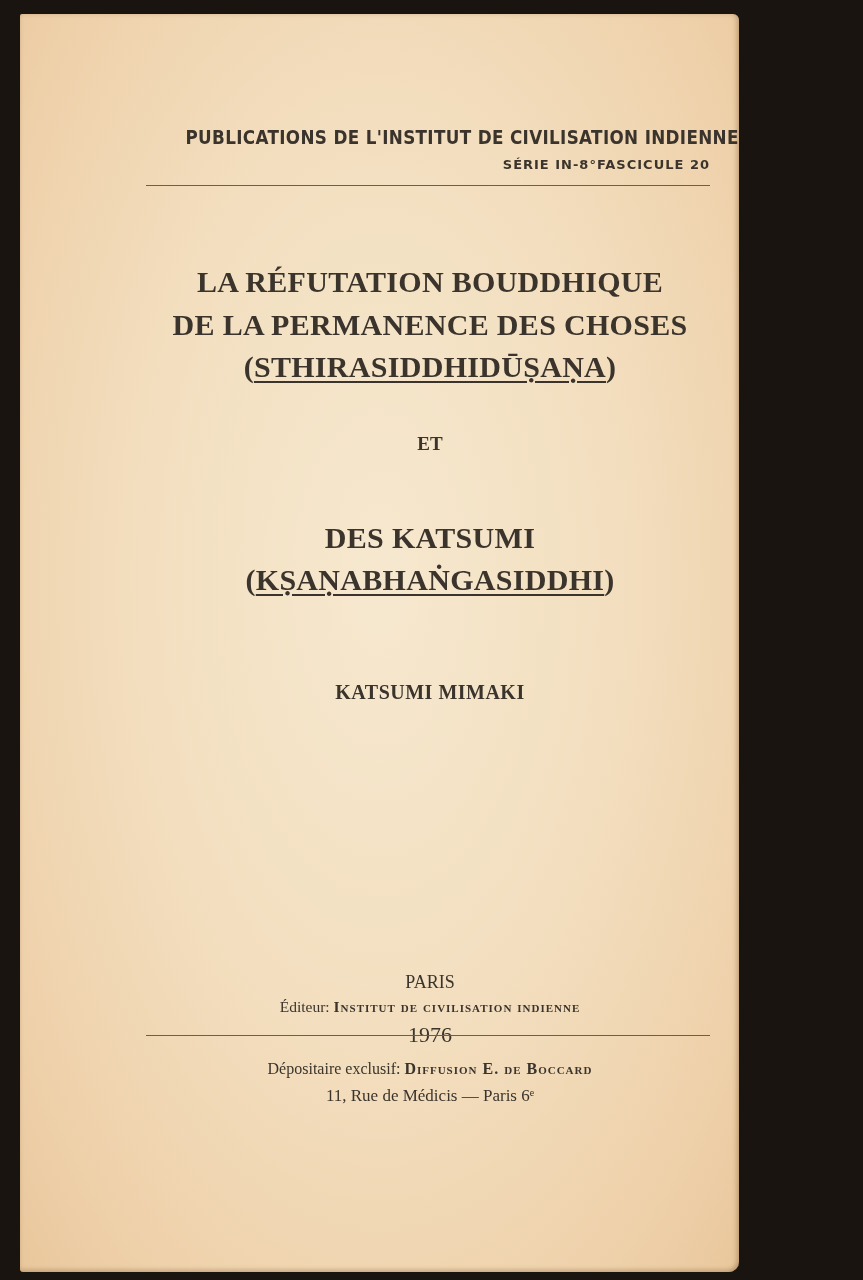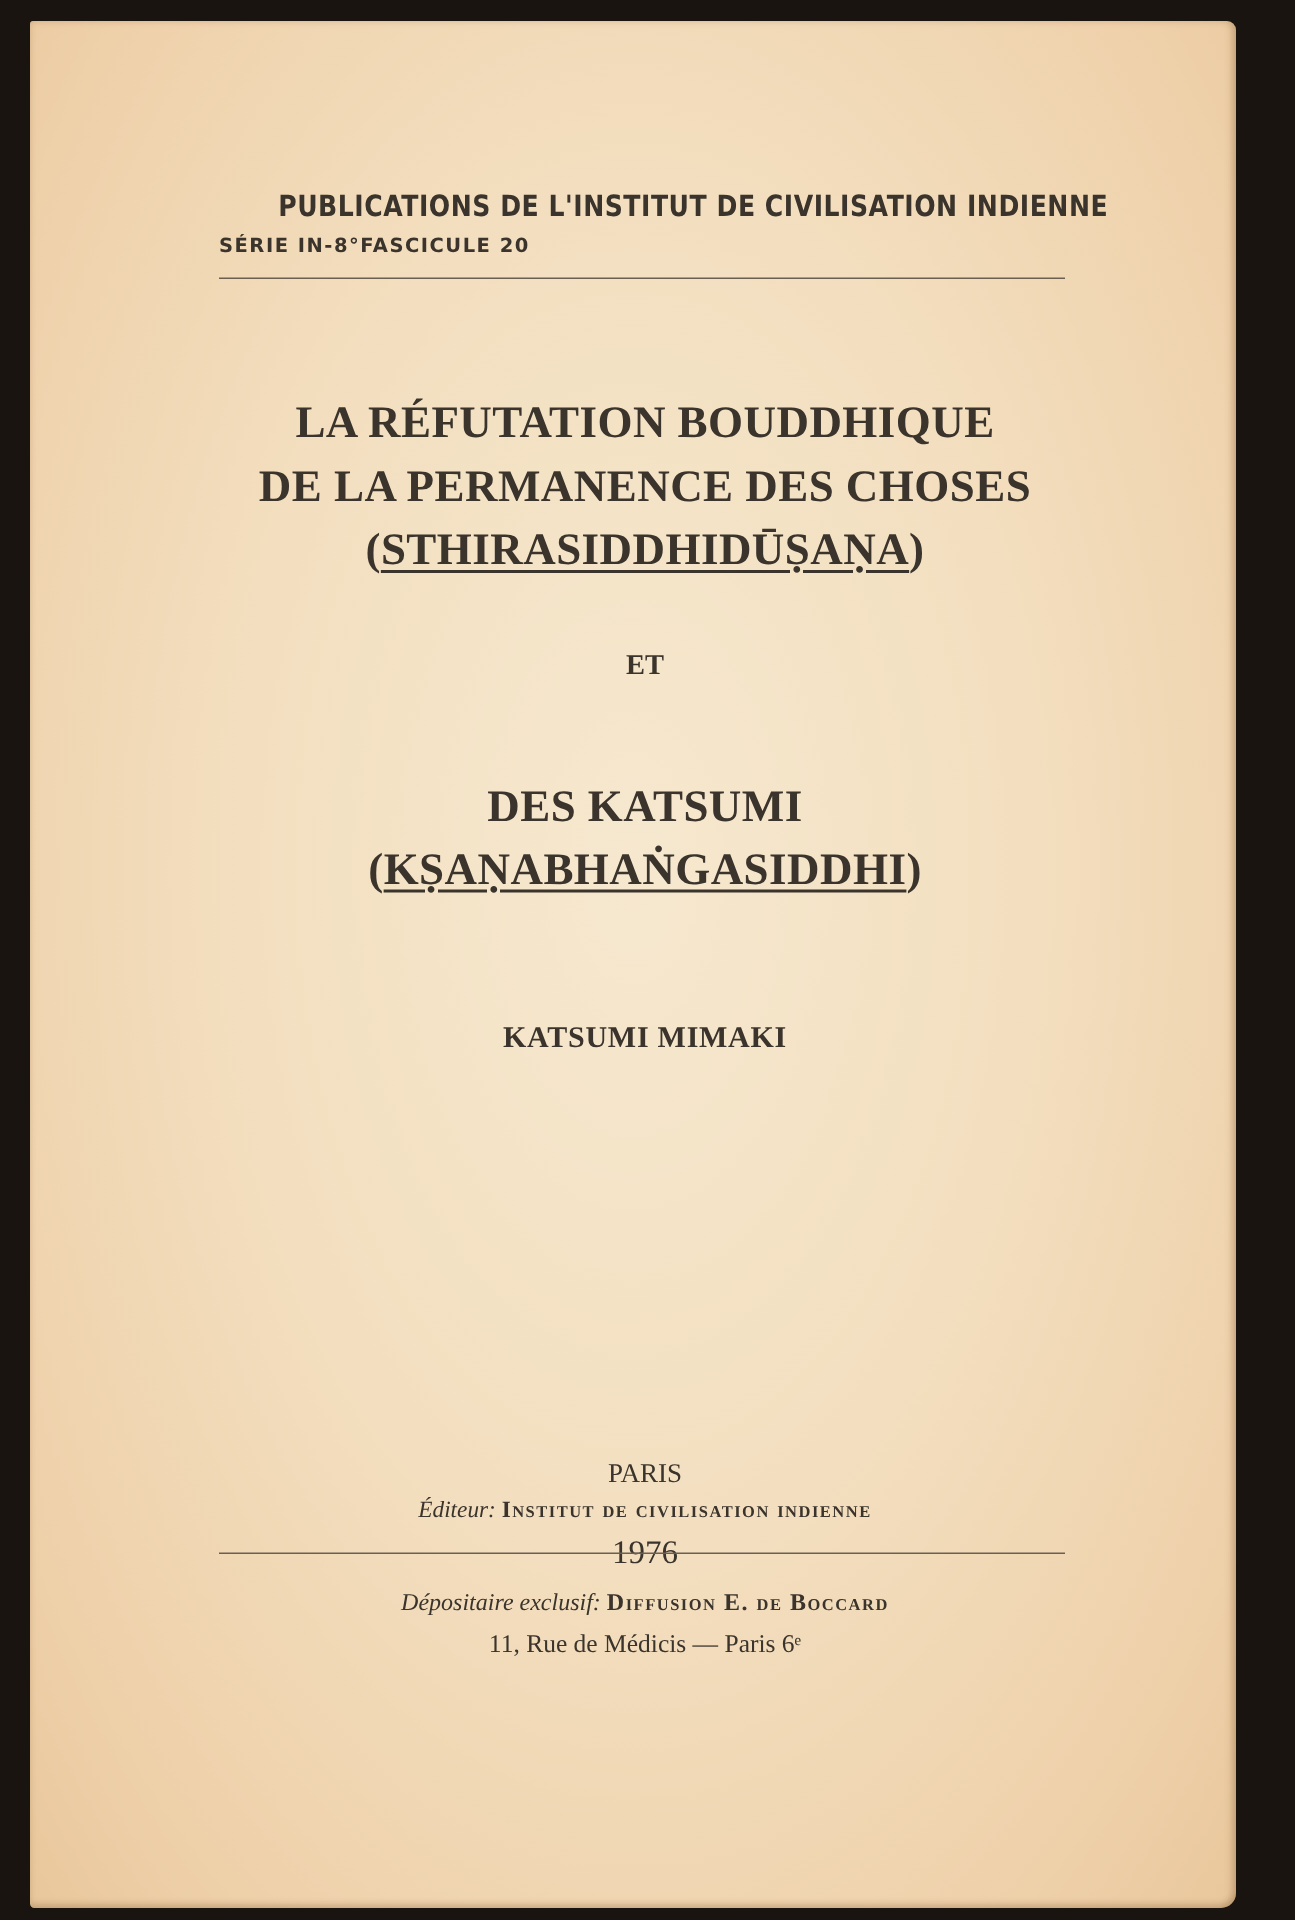--- a/index.html
+++ b/index.html
@@ -4,40 +4,40 @@
 <style>
   html, body { margin: 0; padding: 0; }
   body {
     width: 863px; height: 1280px;
     background: #1a1410;
     position: relative; overflow: hidden;
   }
   .cover {
     position: absolute;
     left: 20px; top: 14px;
-    width: 804px; height: 1258px;
+    width: 719px; height: 1258px;
     background:
       radial-gradient(ellipse at 50% 45%, #f6e8cf 0%, #f3dfc0 45%, #efd2ac 80%, #e9c79c 100%);
     border-radius: 2px 6px 10px 3px;
     box-shadow: inset -3px 0 4px rgba(120,80,40,0.25), inset 0 -3px 4px rgba(120,80,40,0.2);
   }
   .sans { font-family: "DejaVu Sans", "Liberation Sans", sans-serif; }
   .serif { font-family: "Liberation Serif", "DejaVu Serif", serif; }
   .ink { color: #3a342c; }
 
   .series-title {
     position: absolute; left: 126px; top: 112px;
     width: 564px; text-align: center;
     font-size: 19.5px; font-weight: bold; letter-spacing: 0.4px;
     transform: scaleX(0.86); transform-origin: center;
     white-space: nowrap;
   }
   .series-meta {
     position: absolute; left: 126px; top: 143px; width: 564px;
-    display: flex; justify-content: flex-start;
+    display: flex; justify-content: flex-end;
     font-size: 13px; font-weight: bold; letter-spacing: 1px;
   }
   .rule {
     position: absolute; height: 0; border-top: 1.5px solid #6b5f52;
   }
   .rule-top { left: 126px; top: 171px; width: 564px; }
   .rule-bottom { left: 126px; top: 1021px; width: 564px; }
 
   .title-block {
     position: absolute; left: 100px; width: 620px; text-align: center;
@@ -64,21 +64,21 @@
 
   .imprint {
     position: absolute; left: 100px; width: 620px; text-align: center;
     font-size: 17px; white-space: nowrap;
   }
   .city { top: 958px; font-size: 18px; }
   .publisher { top: 984px; font-size: 15.5px; }
   .year { top: 1008px; font-size: 22px; }
   .distributor { top: 1046px; font-size: 16px; }
   .address { top: 1072px; font-size: 17px; }
-  .it { font-style: italic; }
+  .it { }
   .sc { font-variant: small-caps; letter-spacing: 1px; font-weight: bold; }
 </style>
 </head>
 <body>
 
 <div class="cover">
 
   <div class="series-title sans ink">PUBLICATIONS DE L'INSTITUT DE CIVILISATION INDIENNE</div>
   <div class="series-meta sans ink">
     <span>SÉRIE IN-8°</span>

